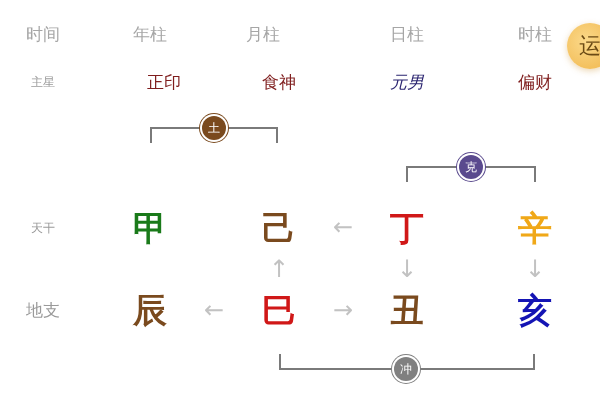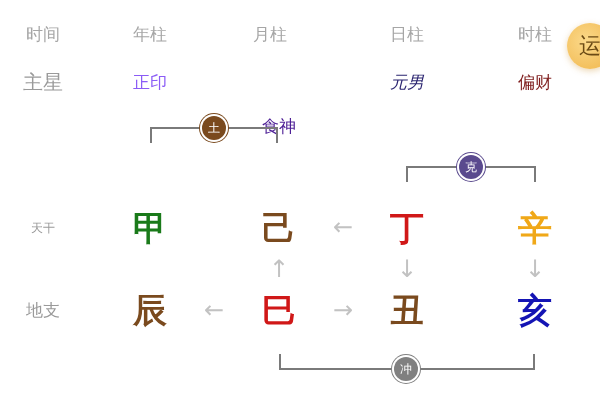--- a/index.html
+++ b/index.html
@@ -1,19 +1,19 @@
 <!DOCTYPE html>
 <html><head>
 <meta charset="utf-8">
 <style>
   html,body{margin:0;padding:0;}
   body{width:600px;height:400px;background:#ffffff;position:relative;overflow:hidden;
        font-family:"DejaVu Sans","Liberation Sans",sans-serif;}
   .abs{position:absolute;}
-  .label{color:#9a9a9a;font-size:20px;transform:translate(-50%,-50%);white-space:nowrap;}
+  .label{color:#9a9a9a;font-size:12px;transform:translate(-50%,-50%);white-space:nowrap;}
   .head{color:#a6a6a6;font-size:17px;transform:translate(-50%,-50%);white-space:nowrap;}
   .star{font-size:17px;transform:translate(-50%,-50%);white-space:nowrap;}
   .glyph{font-size:34px;font-weight:bold;transform:translate(-50%,-50%);line-height:1;}
   .arrow{color:#c2c2c2;font-size:24px;transform:translate(-50%,-50%);line-height:1;}
   .bracket{border:2px solid #7a7a7a;box-sizing:border-box;}
   .badge{width:24px;height:24px;border-radius:50%;color:#fff;font-size:12px;
          display:flex;align-items:center;justify-content:center;transform:translate(-50%,-50%);
          box-shadow:0 0 0 2px #fff, 0 0 0 3px currentColor;}
   .yun{width:46px;height:46px;border-radius:50%;
        background:radial-gradient(circle at 40% 40%,#fbd98a,#f0b54a);
@@ -22,26 +22,26 @@
 </style>
 </head>
 <body>
 
 <div class="abs head" style="left:43px;top:34px;">时间</div>
 <div class="abs label" style="left:43px;top:82px;">主星</div>
 <div class="abs label" style="left:43px;top:228px;font-size:12px;">天干</div>
 <div class="abs label" style="left:43px;top:310px;font-size:17px;">地支</div>
 
 <div class="abs head" style="left:150px;top:34px;">年柱</div>
-<div class="abs head" style="left:270px;top:34px;">月柱</div>
+<div class="abs head" style="left:263px;top:34px;">月柱</div>
 <div class="abs head" style="left:407px;top:34px;">日柱</div>
 <div class="abs head" style="left:535px;top:34px;">时柱</div>
 
-<div class="abs star" style="left:150px;top:82px;color:#8b5cf6;">正印</div>
-<div class="abs star" style="left:279px;top:82px;color:#4c1d95;margin-top:44px;">食神</div>
+<div class="abs star" style="left:164px;top:82px;color:#7f1d1d;">正印</div>
+<div class="abs star" style="left:279px;top:82px;color:#7f1d1d;">食神</div>
 <div class="abs star" style="left:407px;top:82px;color:#2a2470;font-style:italic;">元男</div>
 <div class="abs star" style="left:535px;top:82px;color:#7f1d1d;">偏财</div>
 
 <div class="abs yun" style="left:590px;top:46px;">运</div>
 
 <div class="abs bracket" style="left:150px;top:127px;width:128px;height:16px;border-bottom:none;"></div>
 <div class="abs badge" style="left:214px;top:128px;background:#7a4a1e;color:#7a4a1e;">
     <span style="color:#fff">土</span>
   </div>
 

